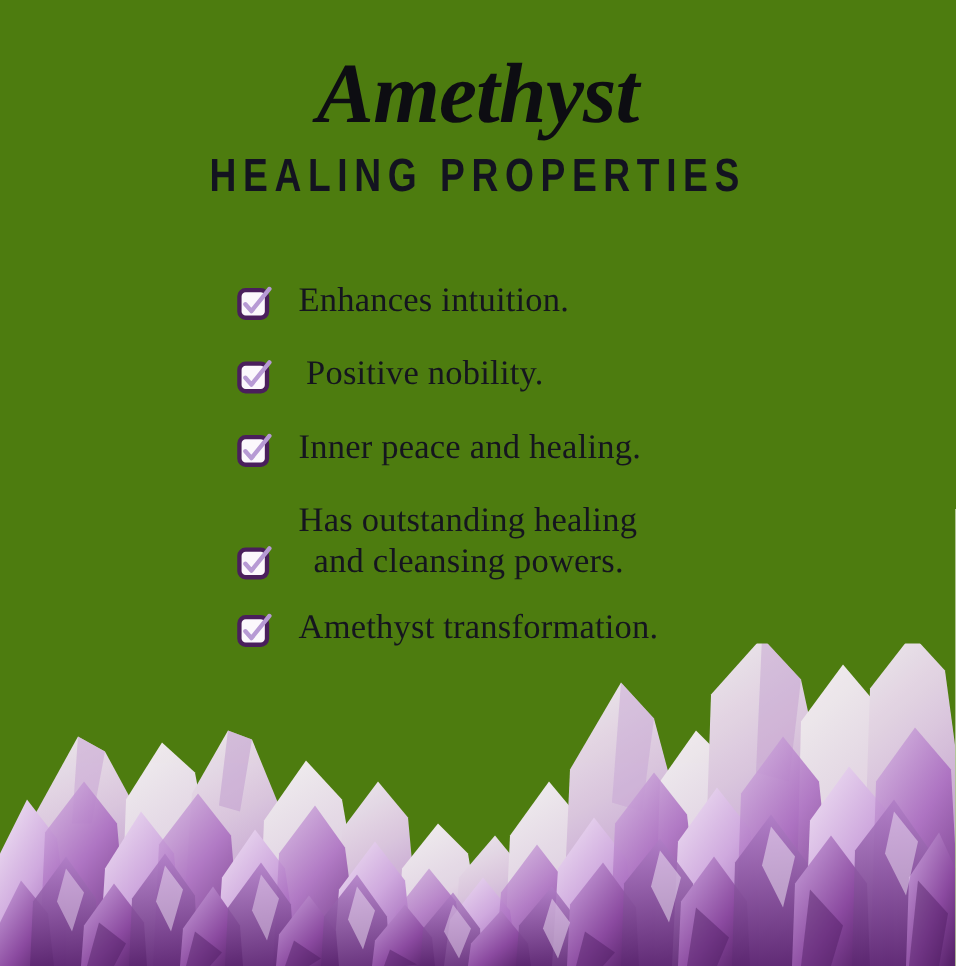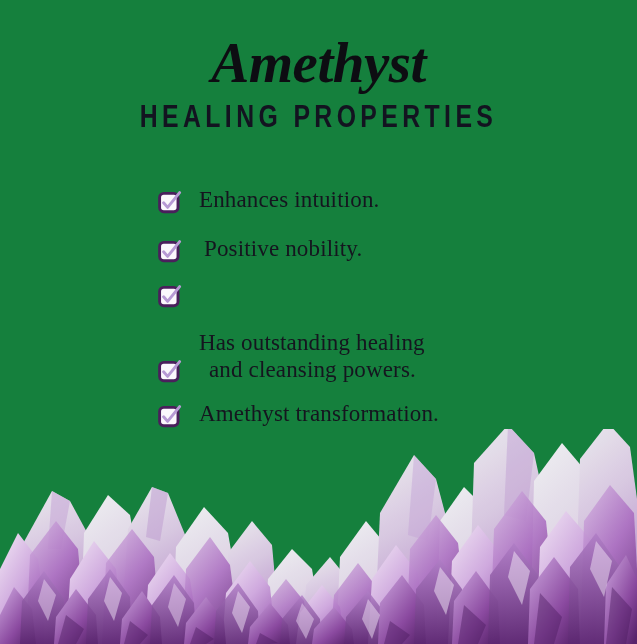--- a/index.html
+++ b/index.html
@@ -8,21 +8,21 @@
     padding: 0;
     background: #ffffff;
   }
   body {
     font-family: "Liberation Serif", "DejaVu Serif", serif;
   }
   #poster {
     position: relative;
     width: 637px;
     height: 644px;
-    background: #15803d;
+    background: #4d7c0f;
     overflow: hidden;
   }
 
   
   .title-block {
     position: absolute;
     top: 32px;
     left: 0;
     width: 637px;
     text-align: center;
@@ -133,20 +133,21 @@
       <span class="item-text indent-1">Positive nobility.</span>
     </div>
 
     <div class="list-item">
       <span class="checkbox">
         <svg viewBox="0 0 24 23" width="24" height="23" xmlns="http://www.w3.org/2000/svg">
           <rect x="1.6" y="2.4" width="18.4" height="18.4" rx="4.2" ry="4.2" fill="#fbf8fc" stroke="#4a1f5c" stroke-width="2.9"></rect>
           <path d="M5.6 11.8 L9.6 16.4 L21.6 1.6" fill="none" stroke="#b79ad4" stroke-width="2.9" stroke-linecap="round" stroke-linejoin="round"></path>
         </svg>
       </span>
+      <span class="item-text">Inner peace and healing.</span>
     </div>
 
     <div class="list-item tight">
       <span class="checkbox">
         <svg viewBox="0 0 24 23" width="24" height="23" xmlns="http://www.w3.org/2000/svg">
           <rect x="1.6" y="2.4" width="18.4" height="18.4" rx="4.2" ry="4.2" fill="#fbf8fc" stroke="#4a1f5c" stroke-width="2.9"></rect>
           <path d="M5.6 11.8 L9.6 16.4 L21.6 1.6" fill="none" stroke="#b79ad4" stroke-width="2.9" stroke-linecap="round" stroke-linejoin="round"></path>
         </svg>
       </span>
       <span class="item-text two-line">Has outstanding healing

